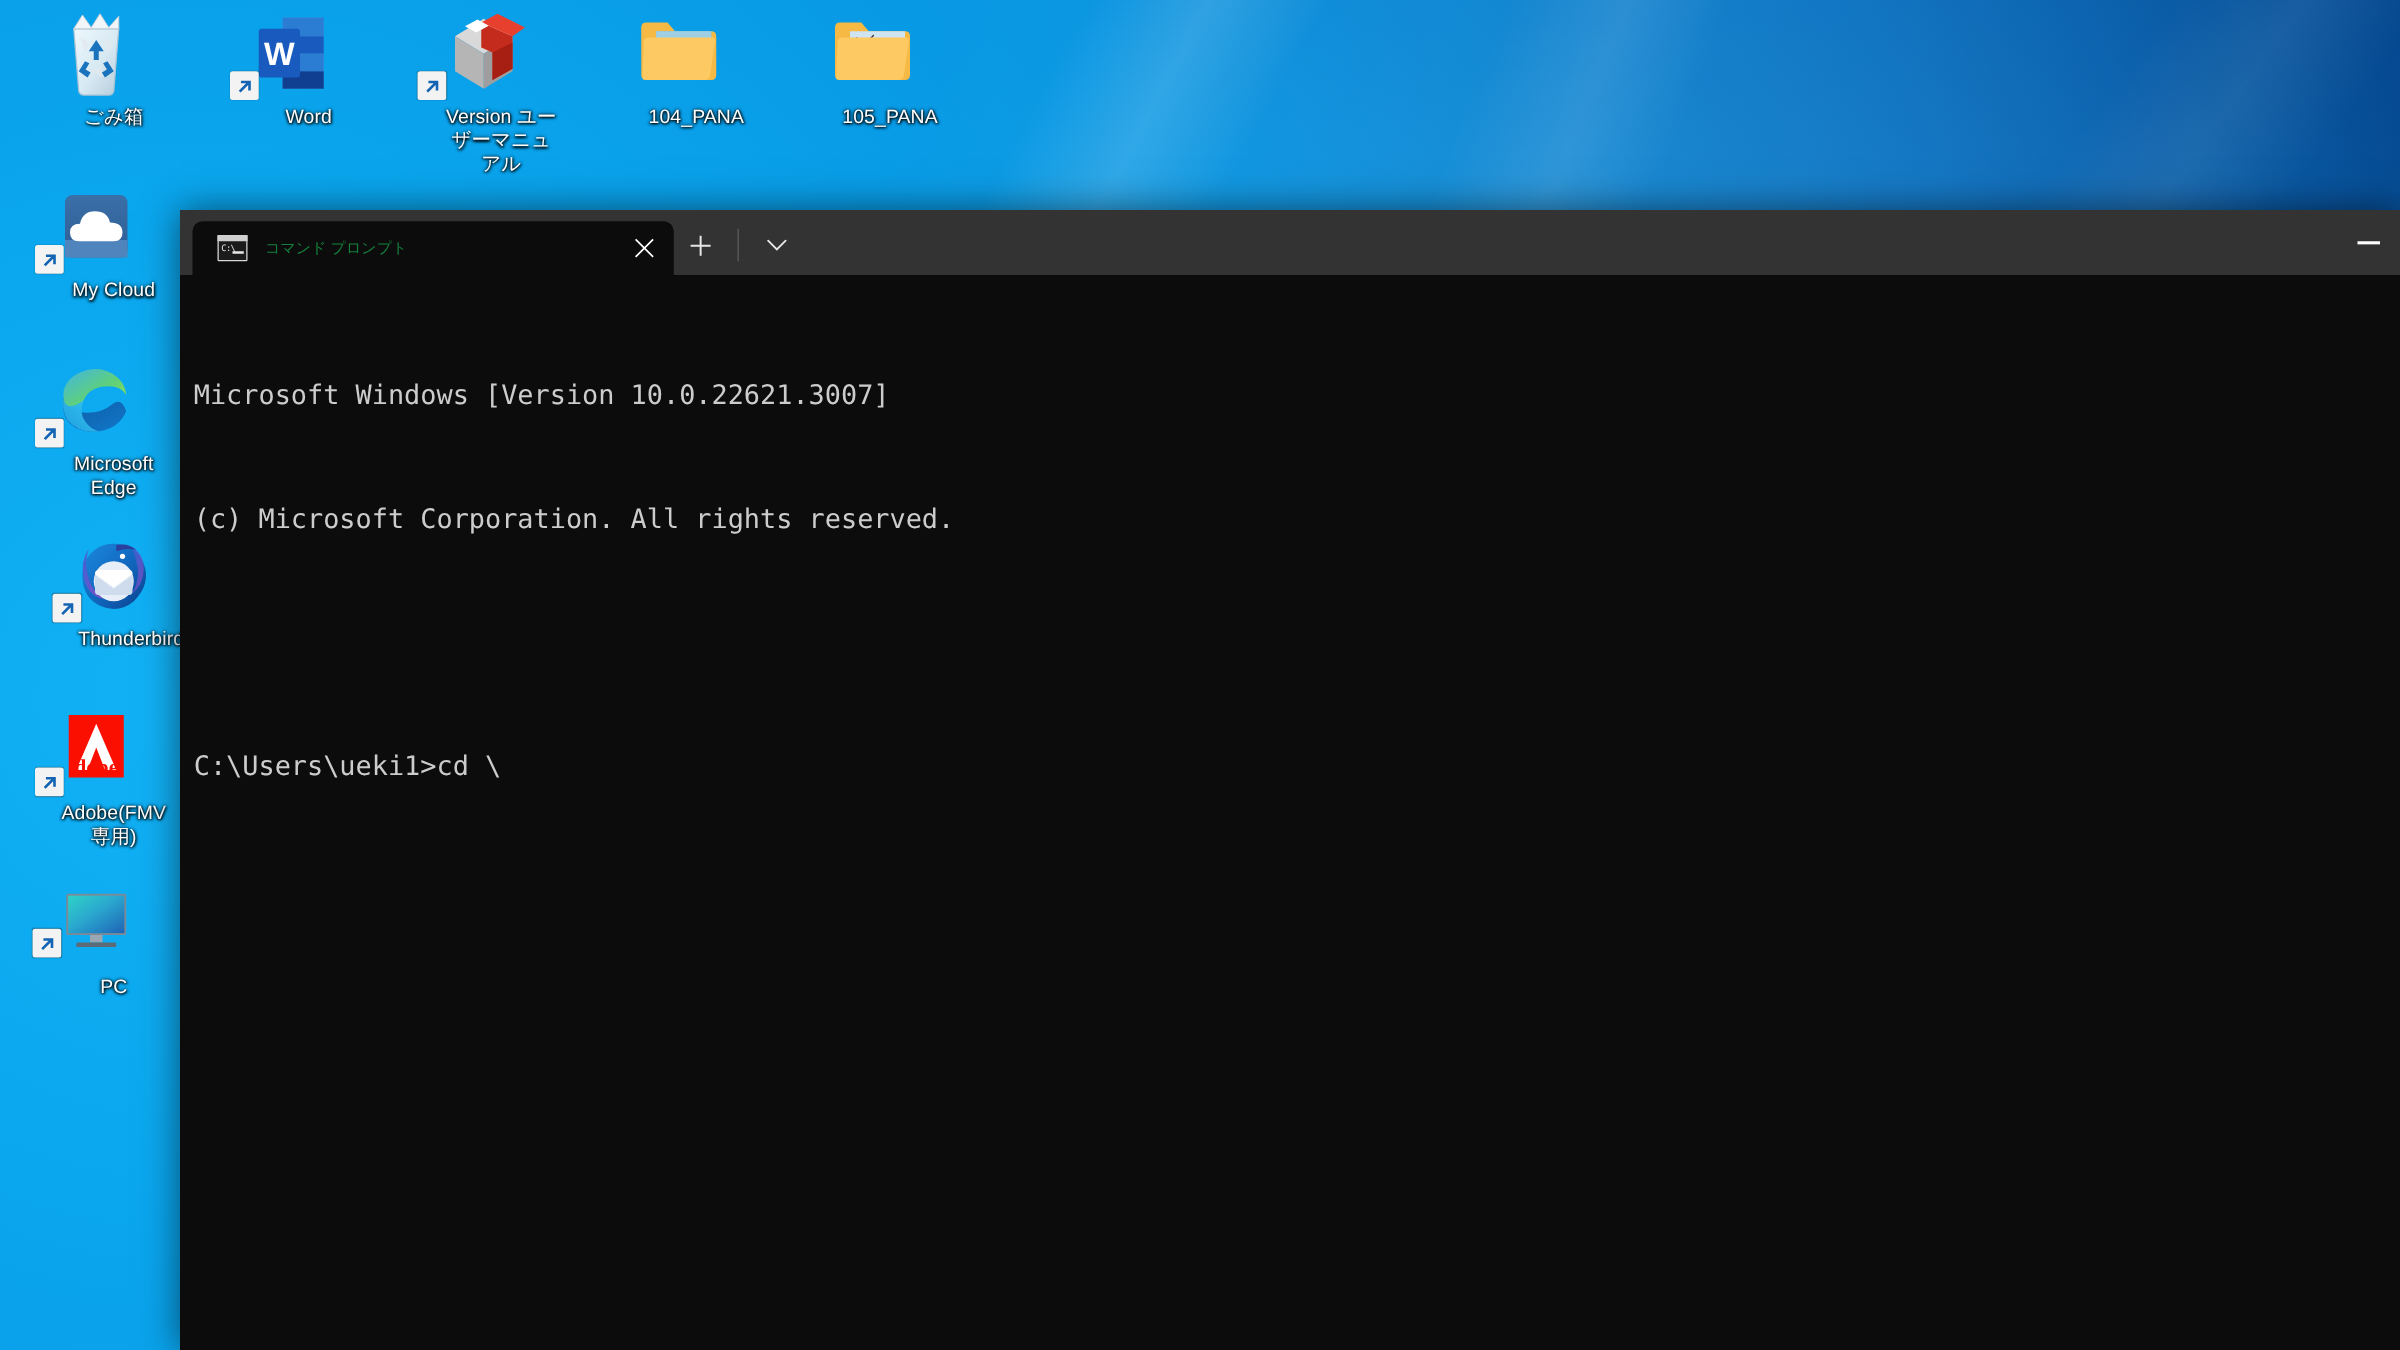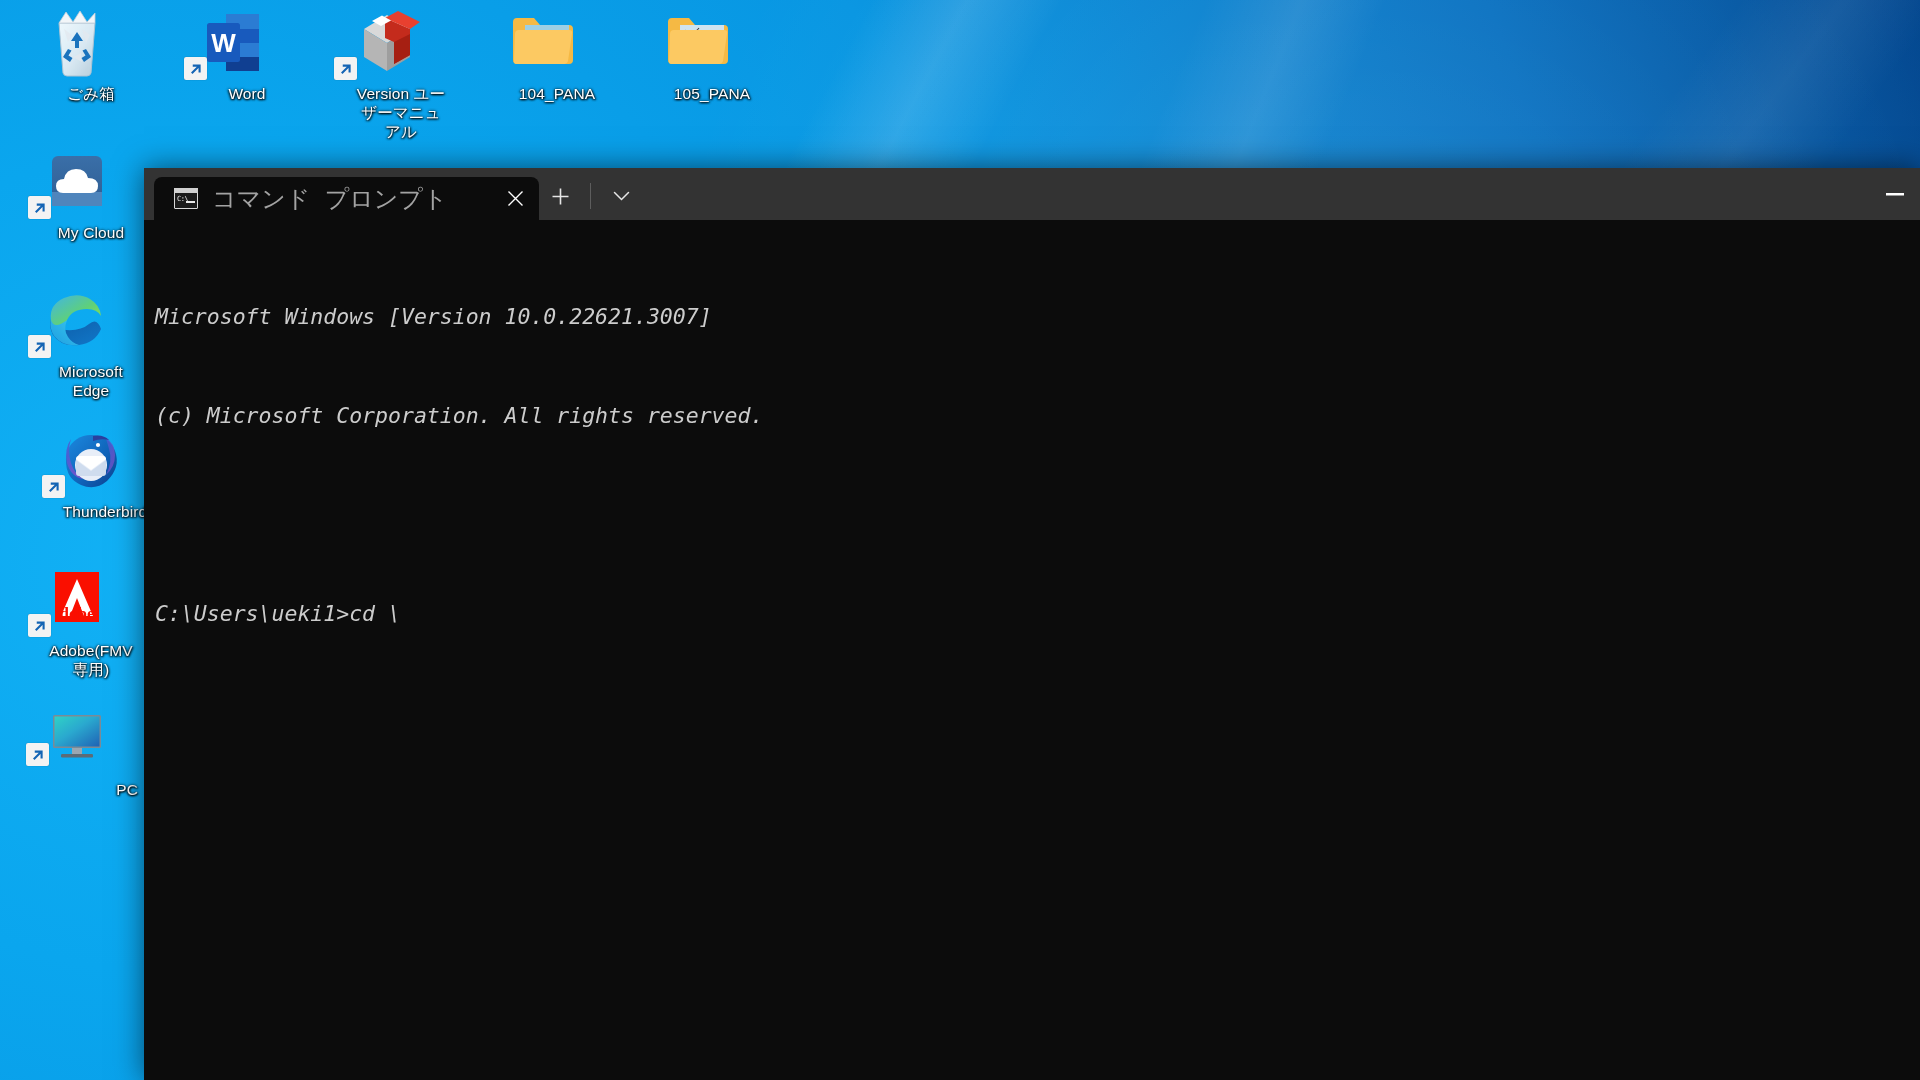--- a/index.html
+++ b/index.html
@@ -168,23 +168,23 @@
   }
   .tab-icon .cmd-under {
     position: absolute;
     left: 12px;
     top: 13px;
     width: 9px;
     height: 1.5px;
     background: #e9e9e9;
   }
   .tab-title {
-    color: #a3a3a3;
-    font-size: 24px;
-    font-family: Liberation Mono, monospace;
+    color: #15803d;
+    font-size: 12px;
+    font-family: Liberation Sans, sans-serif;
     white-space: nowrap;
     flex: 1 1 auto;
   }
   .tab-close {
     width: 36px;
     height: 32px;
     display: flex;
     align-items: center;
     justify-content: center;
     border-radius: 4px;
@@ -234,21 +234,21 @@
     background: #0c0c0c;
     padding: 14px 0 0 11px;
     font-family: "DejaVu Sans Mono", "Liberation Mono", monospace;
     font-size: 21.5px;
     line-height: 33px;
     color: #cccccc;
     white-space: pre;
     overflow: hidden;
     letter-spacing: 0px;
   }
-  .term-line { height: 33px; font-style: italic; }
+  .term-line { height: 33px; }
   .term-line.blank { height: 33px; }
 </style>
 </head>
 <body>
 
 <div id="desktop">
 
   <div class="icon-cell" style="left:16px; top:6px;">
     <div class="icon-art">
       <svg width="62" height="68" viewBox="0 0 62 68">
@@ -449,21 +449,21 @@
       </svg>
       <div class="shortcut-badge">
         <svg viewBox="0 0 16 16">
             <path d="M4.5 11.5 L11 5 M5.8 4.6 L11.6 4.6 L11.6 10.4" stroke="#1464b4" stroke-width="2.1" fill="none" stroke-linecap="square"></path>
           </svg>
       </div>
     </div>
     <div class="icon-label">Adobe(FMV専用)</div>
   </div>
 
-  <div class="icon-cell" style="left:16px; top:702px;text-align:right;">
+  <div class="icon-cell" style="left:16px; top:702px;">
     <div class="icon-art">
       <svg width="66" height="60" viewBox="0 0 66 60">
         <defs>
           <linearGradient id="pcG" x1="0" y1="0" x2="1" y2="1">
             <stop offset="0%" stop-color="#2fd2c6"></stop>
               <stop offset="45%" stop-color="#2aa9cf"></stop>
               <stop offset="100%" stop-color="#1f63b5"></stop>
           </linearGradient>
         </defs>
         <rect x="9" y="6" width="48" height="33" rx="1.5" fill="#7b8a96"></rect>

